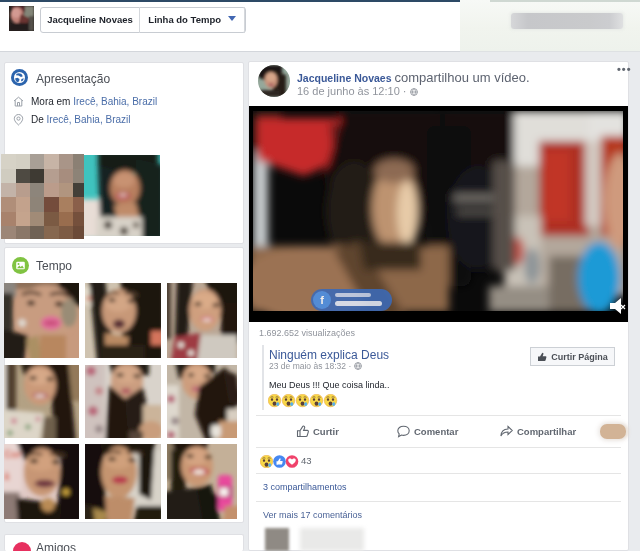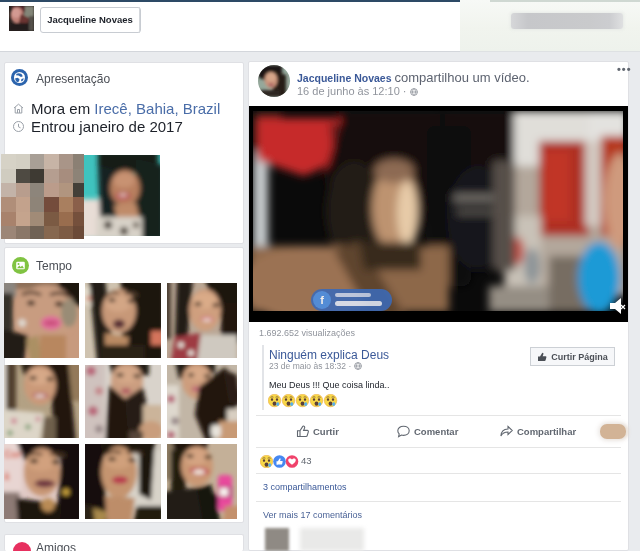--- a/index.html
+++ b/index.html
@@ -32,46 +32,47 @@
 <path d="M2 0 H16 V6 L6 10 Z" fill="#56282a"></path>
 <ellipse cx="8" cy="9" rx="6.5" ry="8" fill="#c08177"></ellipse>
 <ellipse cx="7" cy="7" rx="4.5" ry="5" fill="#d39a92"></ellipse>
 <path d="M12 8 L20 12 L18 22 L10 16 Z" fill="#6b3430"></path>
 <rect x="0" y="17" width="20" height="8" fill="#211f1e"></rect>
 </g>
     </svg></div>
 
 <div class="abs" style="left:40px;top:7px;height:26px;border:1px solid #c8ccd2;border-radius:3px;background:#fff;display:flex;align-items:center">
 <div style="width:99px;text-align:center;height:26px;line-height:25px;font-weight:bold;font-size:9.5px;color:#1d2129;border-right:1px solid #d5d8dc">Jacqueline Novaes</div>
+<div style="width:105px;text-align:center;height:26px;line-height:25px;font-weight:bold;font-size:9.5px;color:#1d2129;border-right:1px solid #d5d8dc">Linha do Tempo <span style="display:inline-block;width:0;height:0;border-left:4px solid transparent;border-right:4px solid transparent;border-top:5px solid #4267b2;vertical-align:2px;margin-left:4px"></span></div>
 </div>
 
 <div class="card" style="left:4px;top:62px;width:240px;height:182px"></div>
 <div class="abs" style="left:11px;top:69px">
 <svg width="17" height="17">
       <circle cx="8.5" cy="8.5" r="8.5" fill="#2c64ad"></circle>
 <circle cx="8.5" cy="8.5" r="5.5" fill="#fff"></circle>
 <path d="M5.5 4.8 Q8 3.6 10.5 5 L11.8 7.2 L10 8 L7.5 6.5 L5 6.2 Z" fill="#2c64ad"></path>
 <path d="M4 9.5 L6.5 8.8 L8.5 10 L8 12.5 L6 13.2 Q4.4 11.6 4 9.5 Z" fill="#2c64ad"></path>
 <path d="M10.5 10 L12.8 9.2 Q12.4 11.4 10.8 12.6 L10 11.5 Z" fill="#2c64ad"></path>
     </svg></div>
 <div class="abs ttl" style="left:36px;top:72px">Apresentação</div>
 
-<div class="abs" style="left:12px;top:99px;width:220px;font-size:15px;color:#1d2129">
+<div class="abs" style="left:12px;top:92px;width:220px;font-size:10px;color:#1d2129">
 <div style="height:18px;display:flex;align-items:center">
 <svg width="13" height="13" style="margin-right:6px">
         <path d="M2 6 L6.5 2.2 L11 6 M3.2 5.2 V11 H9.8 V5.2 M5.5 11 V7.5 H7.5 V11" fill="none" stroke="#9aa0a8" stroke-width="1"></path>
       </svg>
 <span>Mora em <span class="lnk">Irecê, Bahia, Brazil</span></span>
     </div>
 <div style="height:18px;display:flex;align-items:center">
 <svg width="13" height="13" style="margin-right:6px">
-        <circle cx="6.5" cy="6.5" r="5" fill="none" stroke="#9aa0a8" stroke-width="1"></circle>
-        <path d="M6.5 3.8 V6.8 L8.5 7.8" fill="none" stroke="#9aa0a8" stroke-width="1"></path>
+        <path d="M6.5 1.5 a4.2 4.2 0 0 1 4.2 4.2 c0 2.8-4.2 6.3-4.2 6.3 s-4.2-3.5-4.2-6.3 a4.2 4.2 0 0 1 4.2-4.2 Z" fill="none" stroke="#9aa0a8" stroke-width="1"></path>
+        <circle cx="6.5" cy="5.6" r="1.6" fill="none" stroke="#9aa0a8" stroke-width="1"></circle>
       </svg>
-<span>Entrou janeiro de 2017</span>
+<span>De <span class="lnk">Irecê, Bahia, Brazil</span></span>
     </div>
 </div>
 
 <div class="abs" style="left:1px;top:154px;width:83px;height:85px">
 <svg width="83" height="85" shape-rendering="crispEdges">
 <g>
 <rect x="0" y="0" width="15" height="15" fill="#d6d2c6"></rect>
         <rect x="15" y="0" width="14" height="15" fill="#d3cfc3"></rect>
         <rect x="29" y="0" width="14" height="15" fill="#a89f96"></rect>
         <rect x="43" y="0" width="15" height="15" fill="#c7b4a6"></rect>

